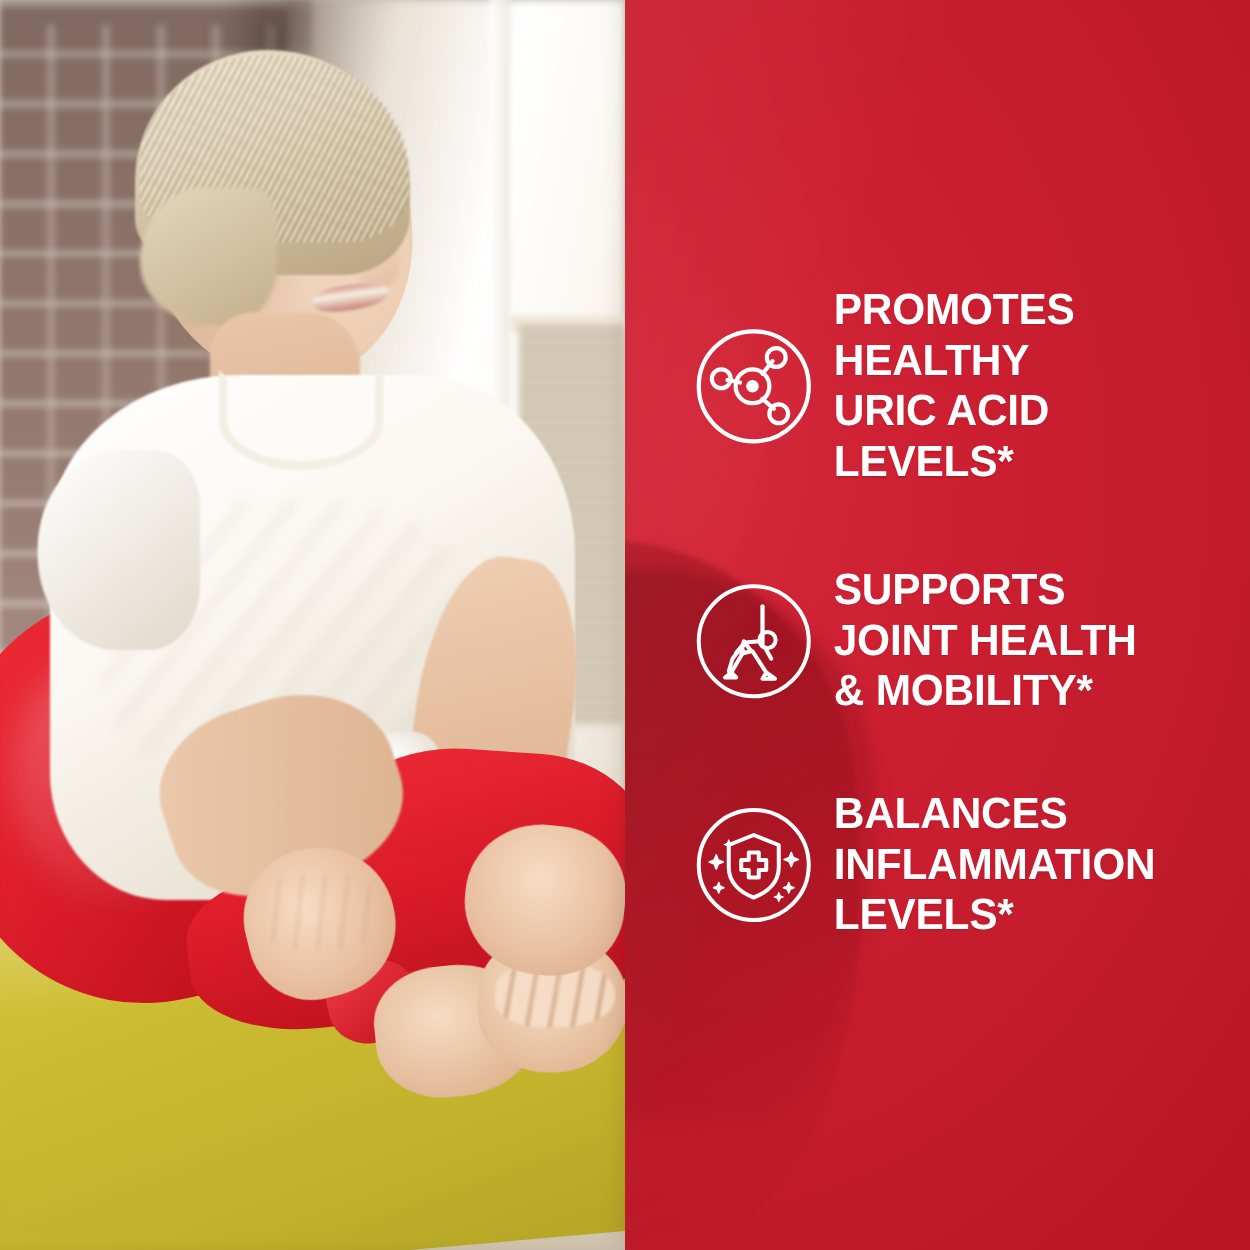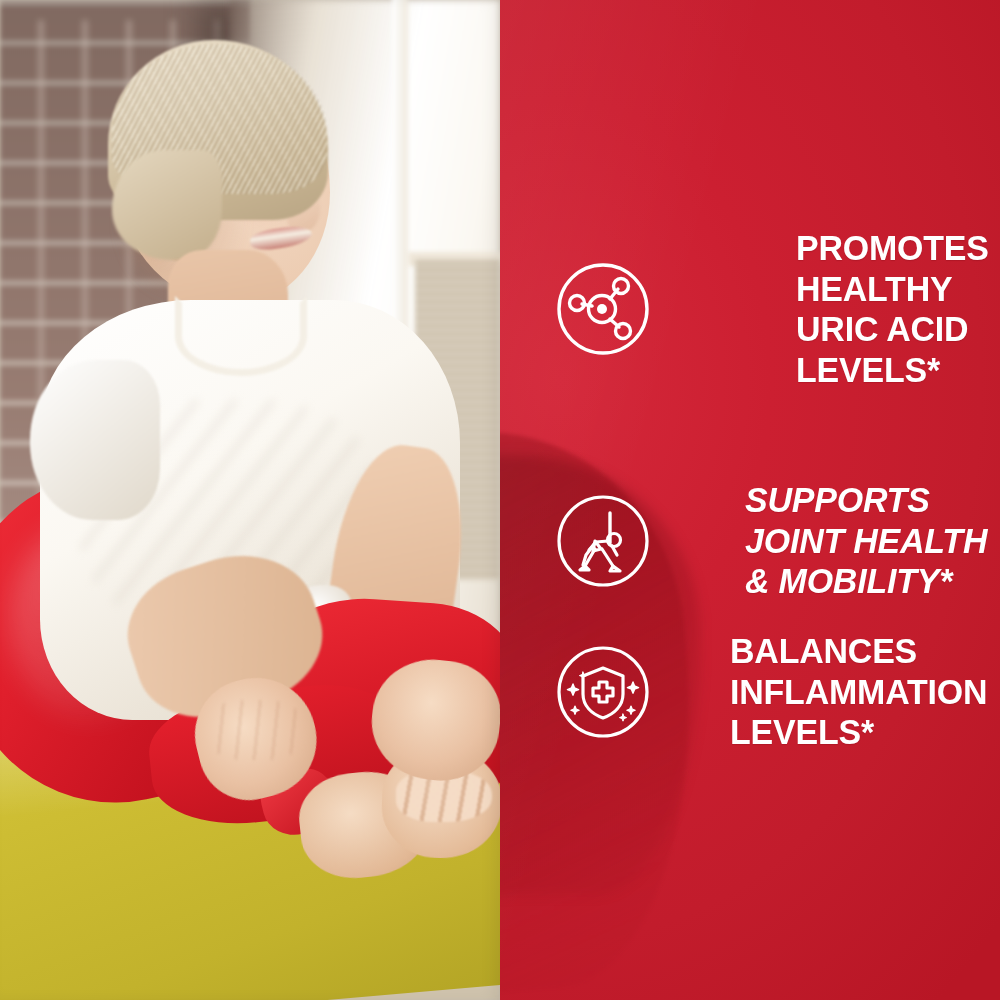--- a/index.html
+++ b/index.html
@@ -444,25 +444,24 @@
     position: absolute;
     left: 0; top: 0;
     width: 500px; height: 1000px;
   }
   .benefit {
     position: absolute;
     left: 55px;
     width: 440px;
     display: flex;
     align-items: center;
-    gap: 28px;
-    justify-content: space-between;
+    gap: 16px;
   }
   #benefit-0 { top: 228px; }
-  #benefit-1 { top: 480px; font-style: italic; }
+  #benefit-1 { top: 452px; }
   #benefit-2 { top: 631px; }
 
   .b-icon {
     flex: 0 0 auto;
     width: 96px;
     height: 96px;
   }
   .b-icon svg { display: block; width: 96px; height: 96px; }
 
   .b-text {

